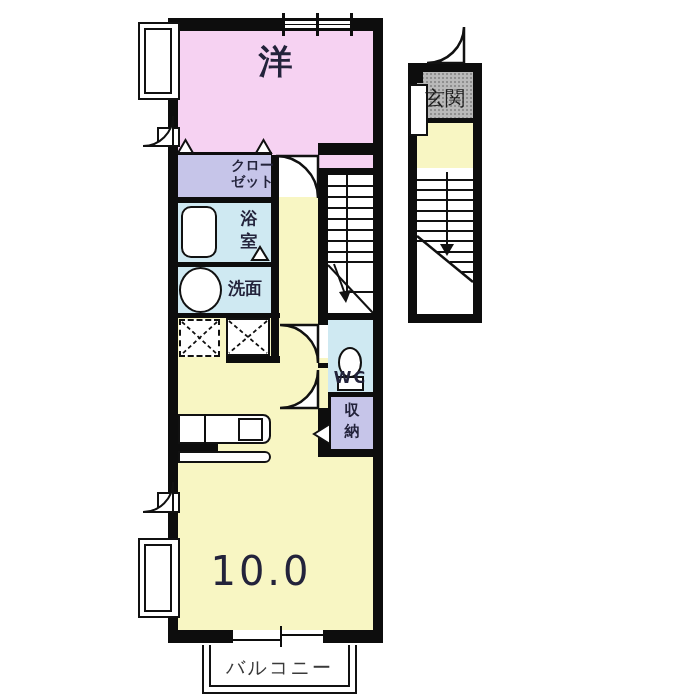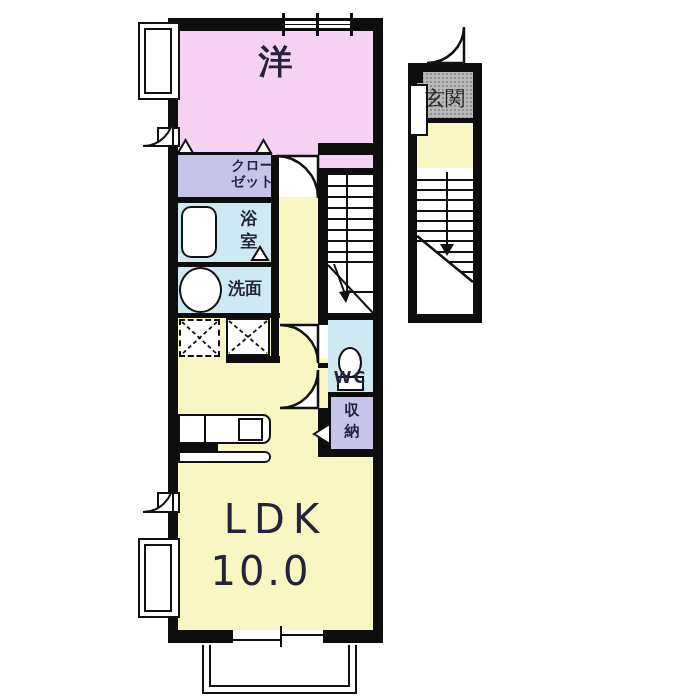--- a/index.html
+++ b/index.html
@@ -171,19 +171,19 @@
 
   <div class="lbl" style="left:218px;top:279px;width:54px;font-size:17px;font-weight:bold;">洗面</div>
 
   <div class="lbl" style="left:328px;top:321px;width:45px;font-size:16px;font-weight:bold;letter-spacing:2px;margin-top:48px;">WC</div>
 
   <div class="lbl" style="left:331px;top:400px;width:42px;font-size:15px;font-weight:bold;line-height:1.4;">
     <span>収</span><br>
     <span>納</span>
   </div>
 
-  <div class="lbl" style="left:178px;top:496px;width:195px;font-size:40px;letter-spacing:8px;">LDK</div>
   <div class="lbl" style="left:178px;top:548px;width:166px;font-size:40px;letter-spacing:3px;">10.0</div>
 
   <div class="lbl" style="left:417px;top:87px;width:56px;font-size:20px;font-weight:normal;color:#1c1c1c;">玄関</div>
 
+  <div class="lbl" style="left:202px;top:657px;width:155px;font-size:19px;letter-spacing:2px;color:#3a3a3a;">バルコニー</div>
 
 </div>
 
 </body></html>

